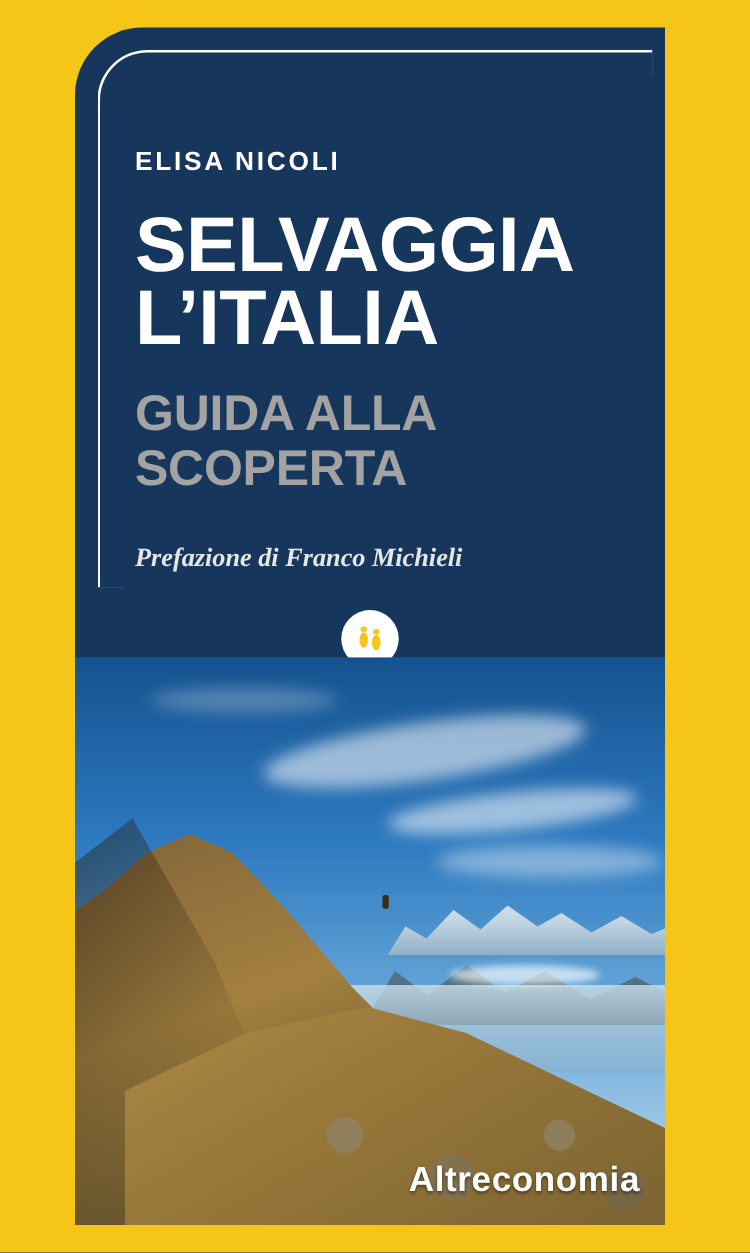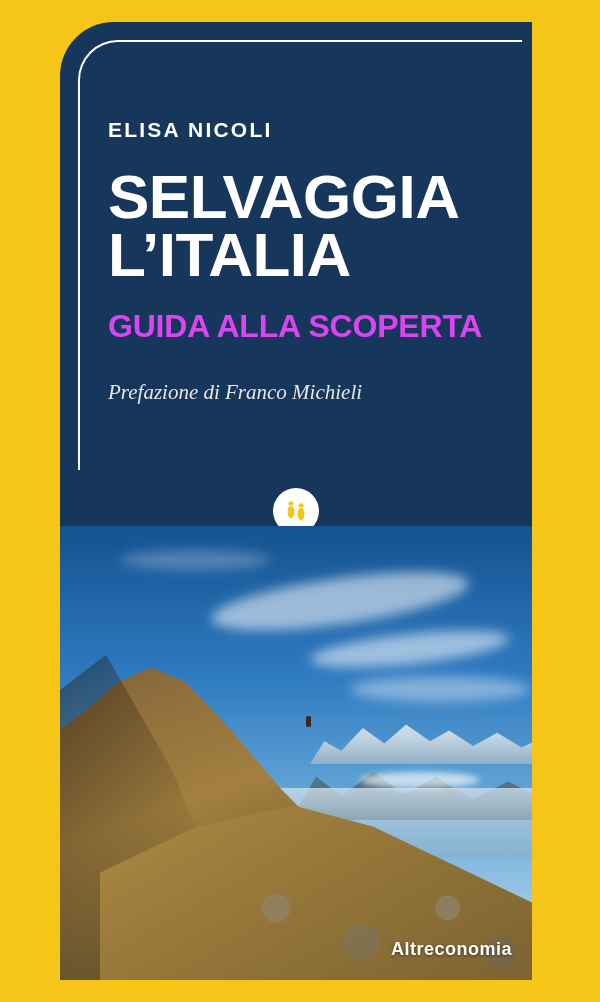--- a/index.html
+++ b/index.html
@@ -59,35 +59,36 @@
     color: #ffffff;
     font-size: 62px;
     line-height: 0.94;
     font-weight: 800;
     letter-spacing: -0.5px;
     margin: 0 0 24px 0;
   }
   .title .line { display: block; }
 
   .subtitle {
-    color: #d946ef;
-    font-size: 32px;
+    color: #a3a3a3;
+    font-size: 40px;
     line-height: 1.12;
     font-weight: 800;
     letter-spacing: -0.2px;
     margin: 0 0 36px 0;
   }
   .subtitle .line { display: block; }
 
   .preface {
     color: #e6e6e6;
     font-family: "Liberation Serif", serif;
     font-style: italic;
     font-size: 21px;
     margin: 0;
+    font-weight: bold;
   }
 
   
   .badge {
     position: absolute;
     left: 50%;
     transform: translateX(-50%);
     top: 466px;
     width: 46px;
     height: 46px;
@@ -211,21 +212,21 @@
     background: rgba(255,255,255,.65);
     border-radius: 50%;
     filter: blur(3px);
   }
 
   .publisher {
     position: absolute;
     right: 28px;
     bottom: 20px;
     color: #ffffff;
-    font-size: 18px;
+    font-size: 28px;
     font-weight: 700;
     letter-spacing: 0.5px;
     text-shadow: 0 1px 3px rgba(0,0,0,.5);
     margin-top: 28px;
   }
 </style>
 </head>
 <body>
 
 <div class="cover">

